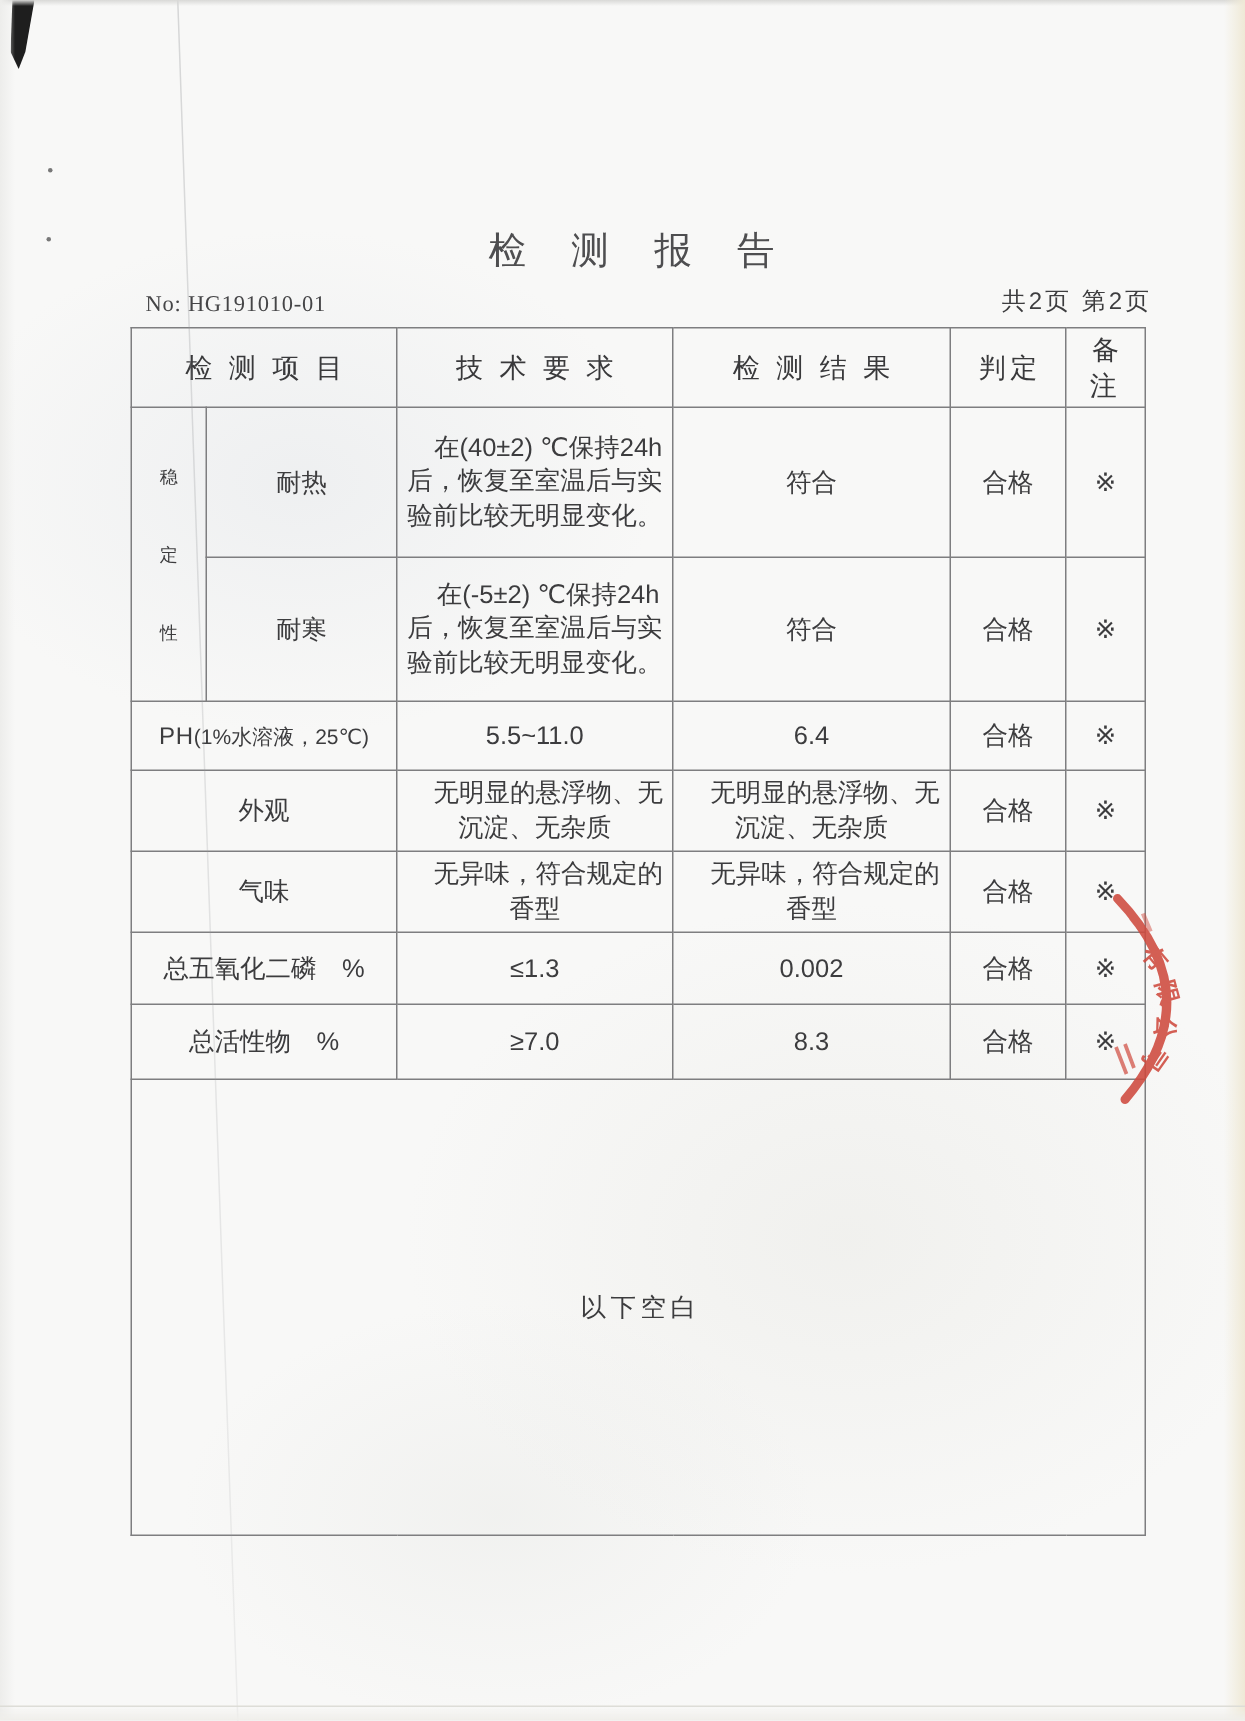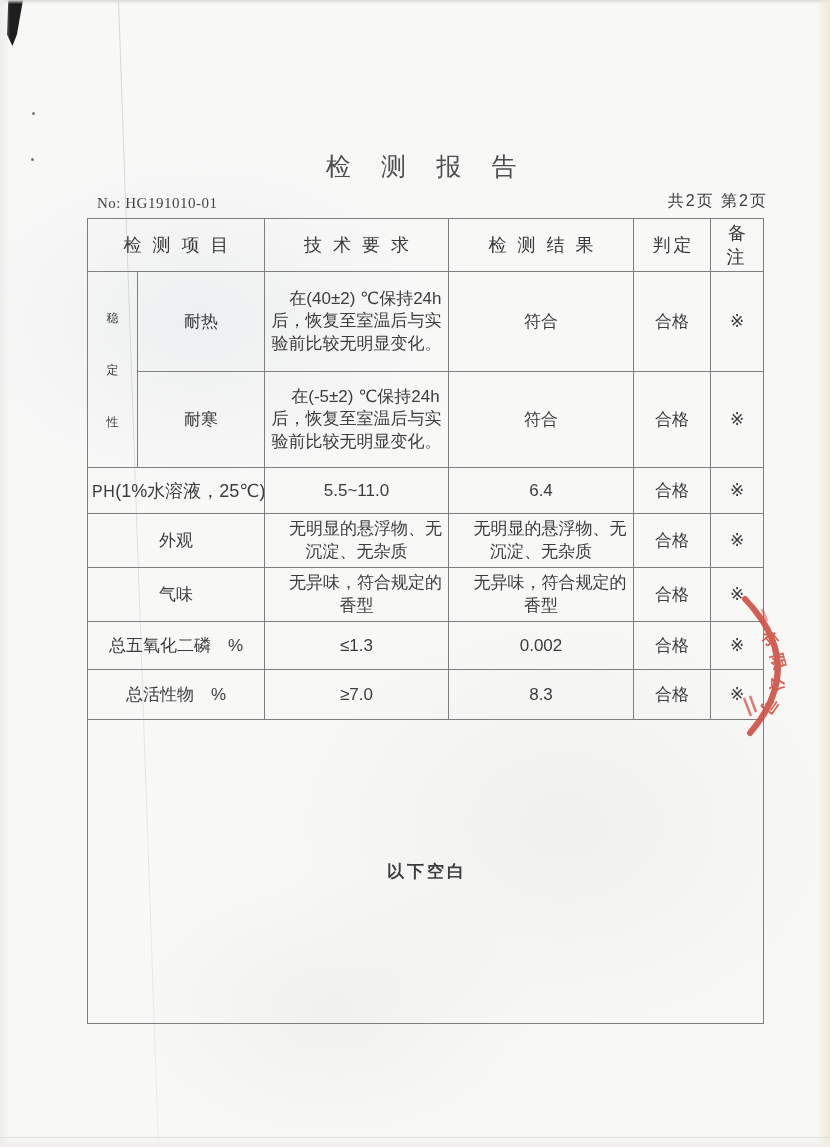--- a/index.html
+++ b/index.html
@@ -64,24 +64,24 @@
     border:1px solid #7e7e80;color:#3c3c3e;font-size:17px;
     text-align:center;vertical-align:middle;padding:2px 4px;overflow:hidden;
   }
   tr.hdr td{font-size:18px;height:46px;color:#39393b;}
   td.sp-wide{letter-spacing:11px;text-indent:11px;}
   td.sp-narrow{letter-spacing:3px;text-indent:3px;}
   td.req{text-align:left;text-indent:1.05em;line-height:1.33;padding:4px 7px;}
   td.vert div{width:20px;margin:0 auto;word-break:break-all;line-height:52px;font-size:12px;color:#3c3c3e;}
   td.ph-cell{text-align:left;padding-left:6px;white-space:nowrap;}
   .ph-main{font-size:16px;letter-spacing:.5px;}
-  .ph-sub{font-size:18px;}
+  .ph-sub{font-size:14px;}
   td.item-left{text-align:left;padding-left:8px;}
   td.remark{font-size:16px;}
-  td.blank-cell{vertical-align:top;padding-top:44px;font-size:17px;color:#58585a;letter-spacing:3px;text-indent:3px;font-weight:bold;}
+  td.blank-cell{vertical-align:top;padding-top:44px;font-size:17px;color:#58585a;letter-spacing:3px;text-indent:3px;}
 
   
   #stamp{position:absolute;left:672px;top:568px;width:145px;height:205px;pointer-events:none;opacity:.88;}
   #stamp text{
     font-family:"Liberation Sans","DejaVu Sans",sans-serif;
     font-size:16px;font-weight:bold;text-anchor:middle;
   }
 </style>
 </head>
 <body>

